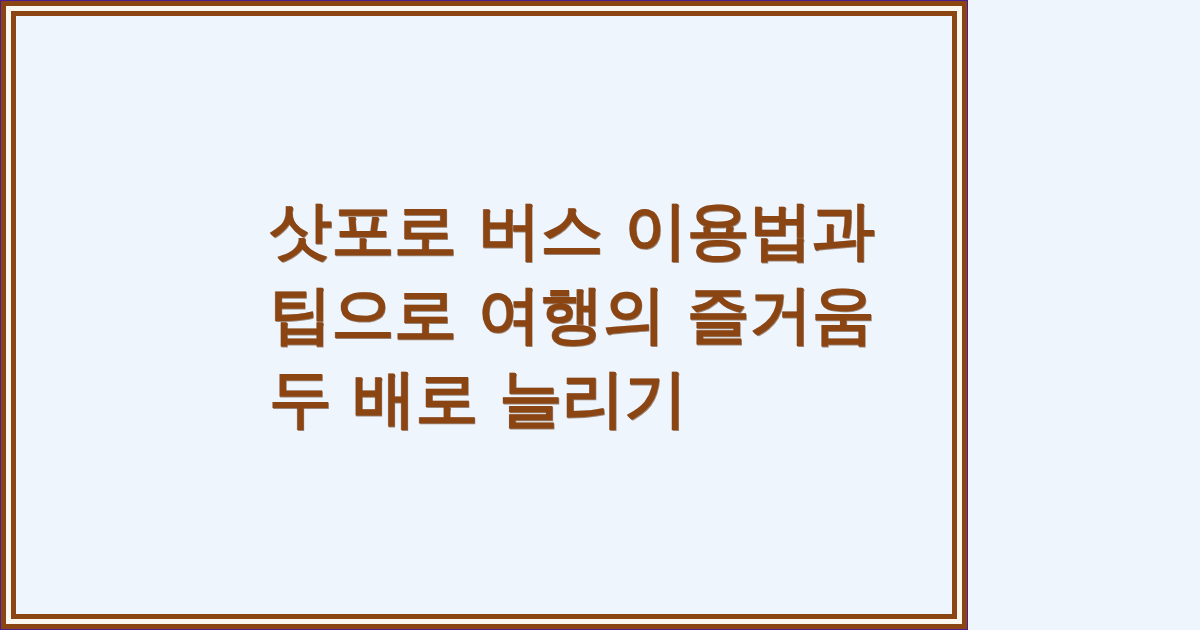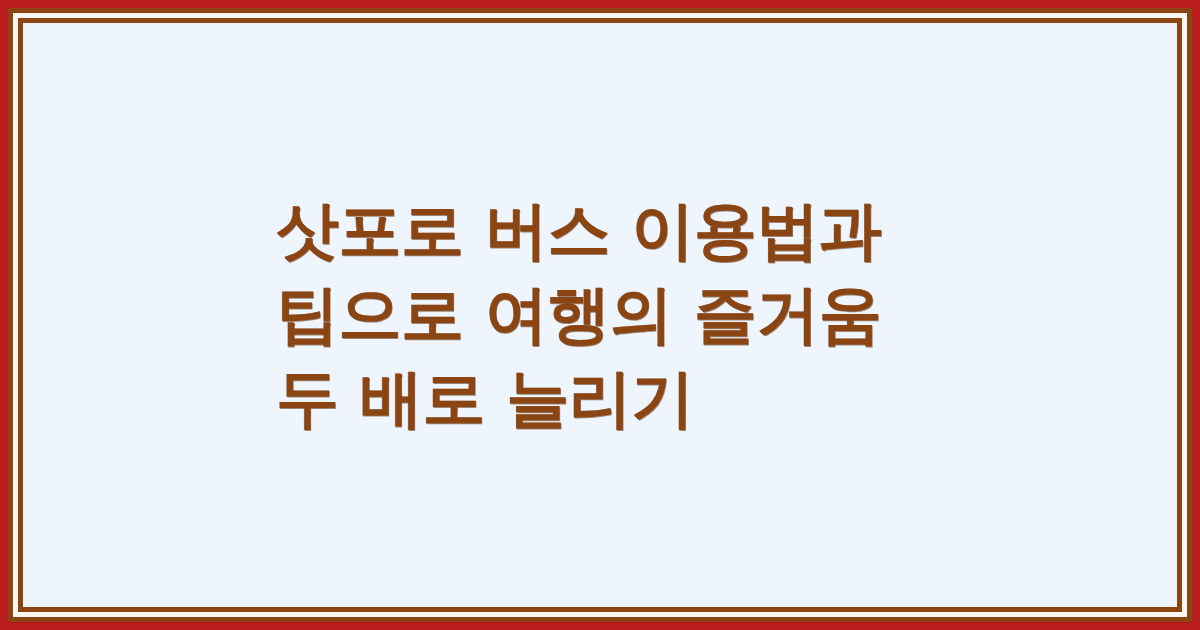--- a/index.html
+++ b/index.html
@@ -13,24 +13,24 @@
     height: 630px;
     overflow: hidden;
     background: #eff5fd;
     font-family: "DejaVu Sans", "Liberation Sans", sans-serif;
   }
 
   
   .canvas {
     position: relative;
     box-sizing: border-box;
-    width: 1200px;
+    width: 968px;
     height: 630px;
-    background: #b91c1c;
-    padding: 8px;
+    background: #4c1d95;
+    padding: 1px;
   }
 
   
   .frame-outer {
     box-sizing: border-box;
     width: 100%;
     height: 100%;
     border: 5px solid #8b4513;
     background: #faf6f0;
     padding: 5px;

